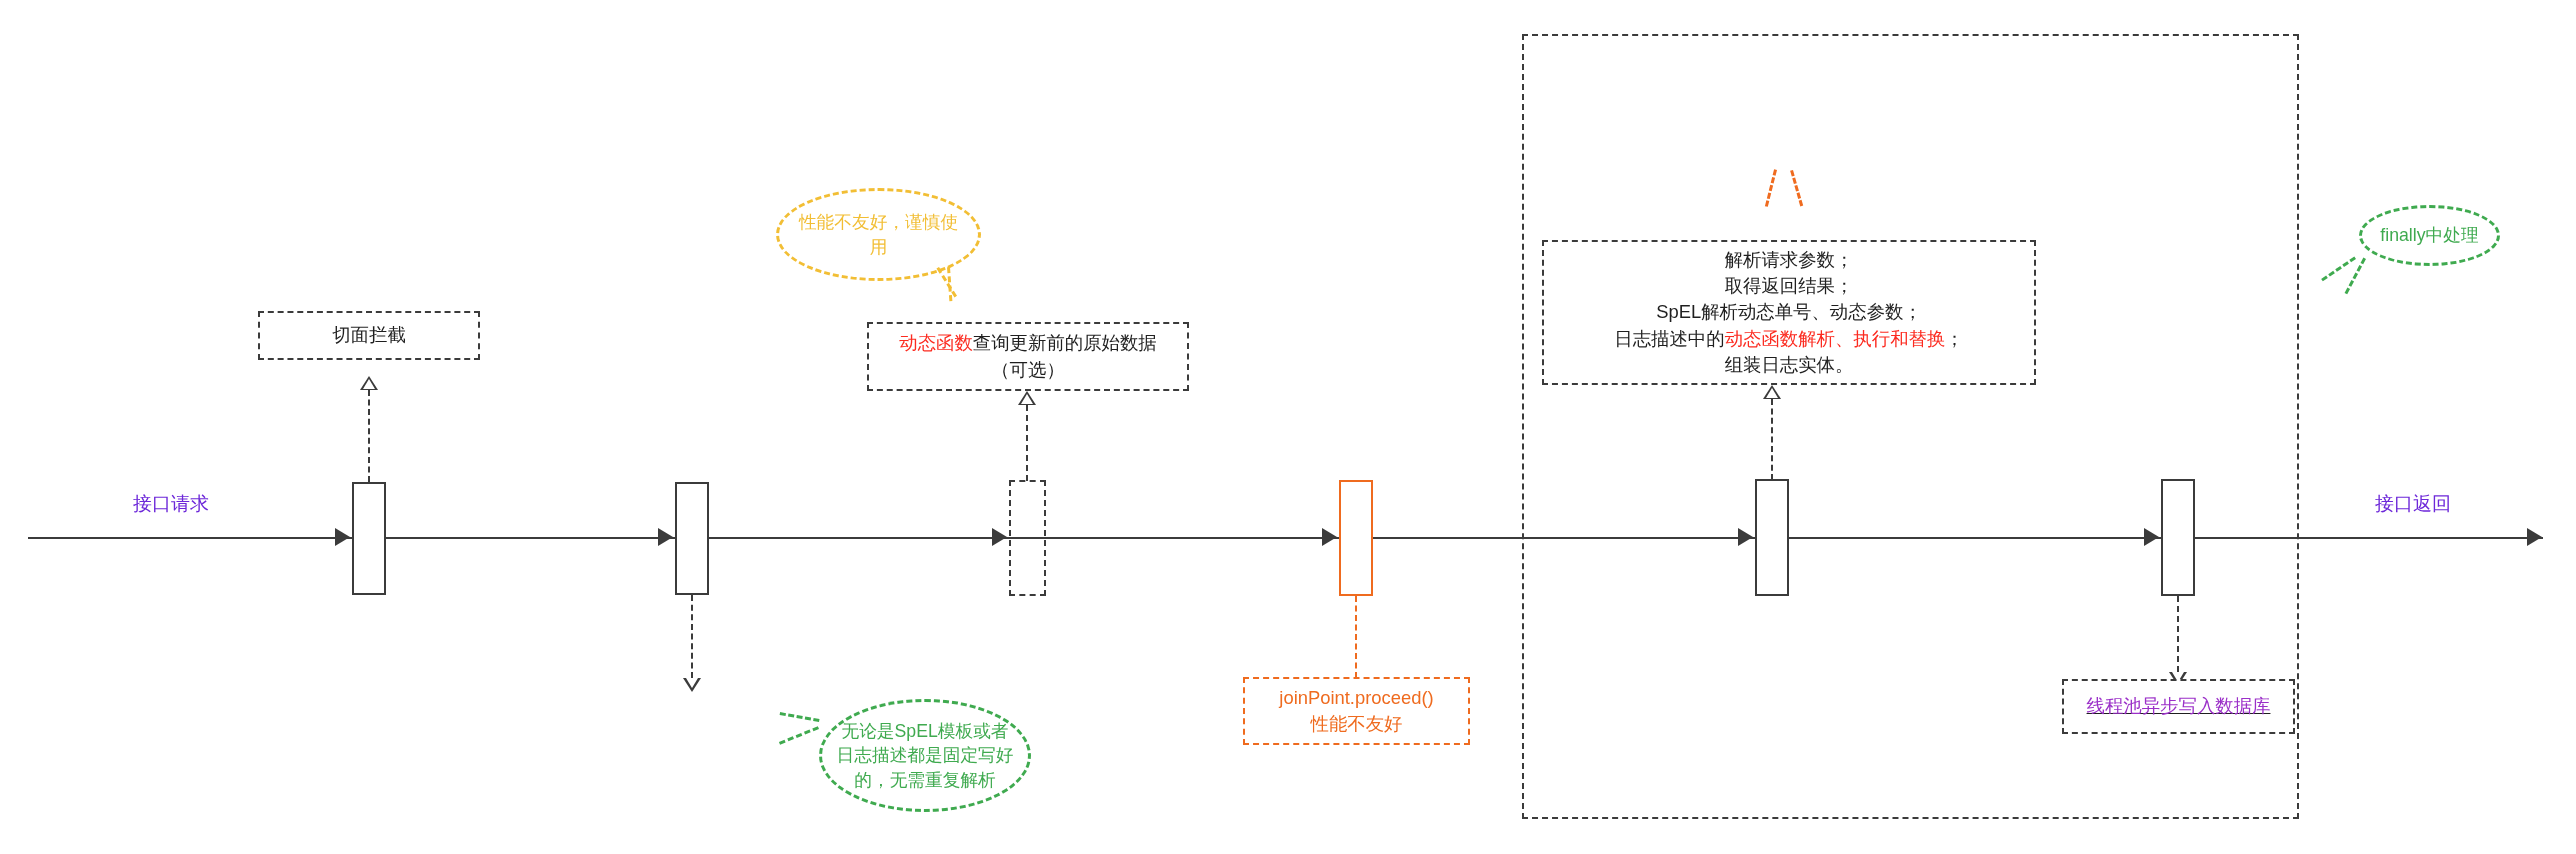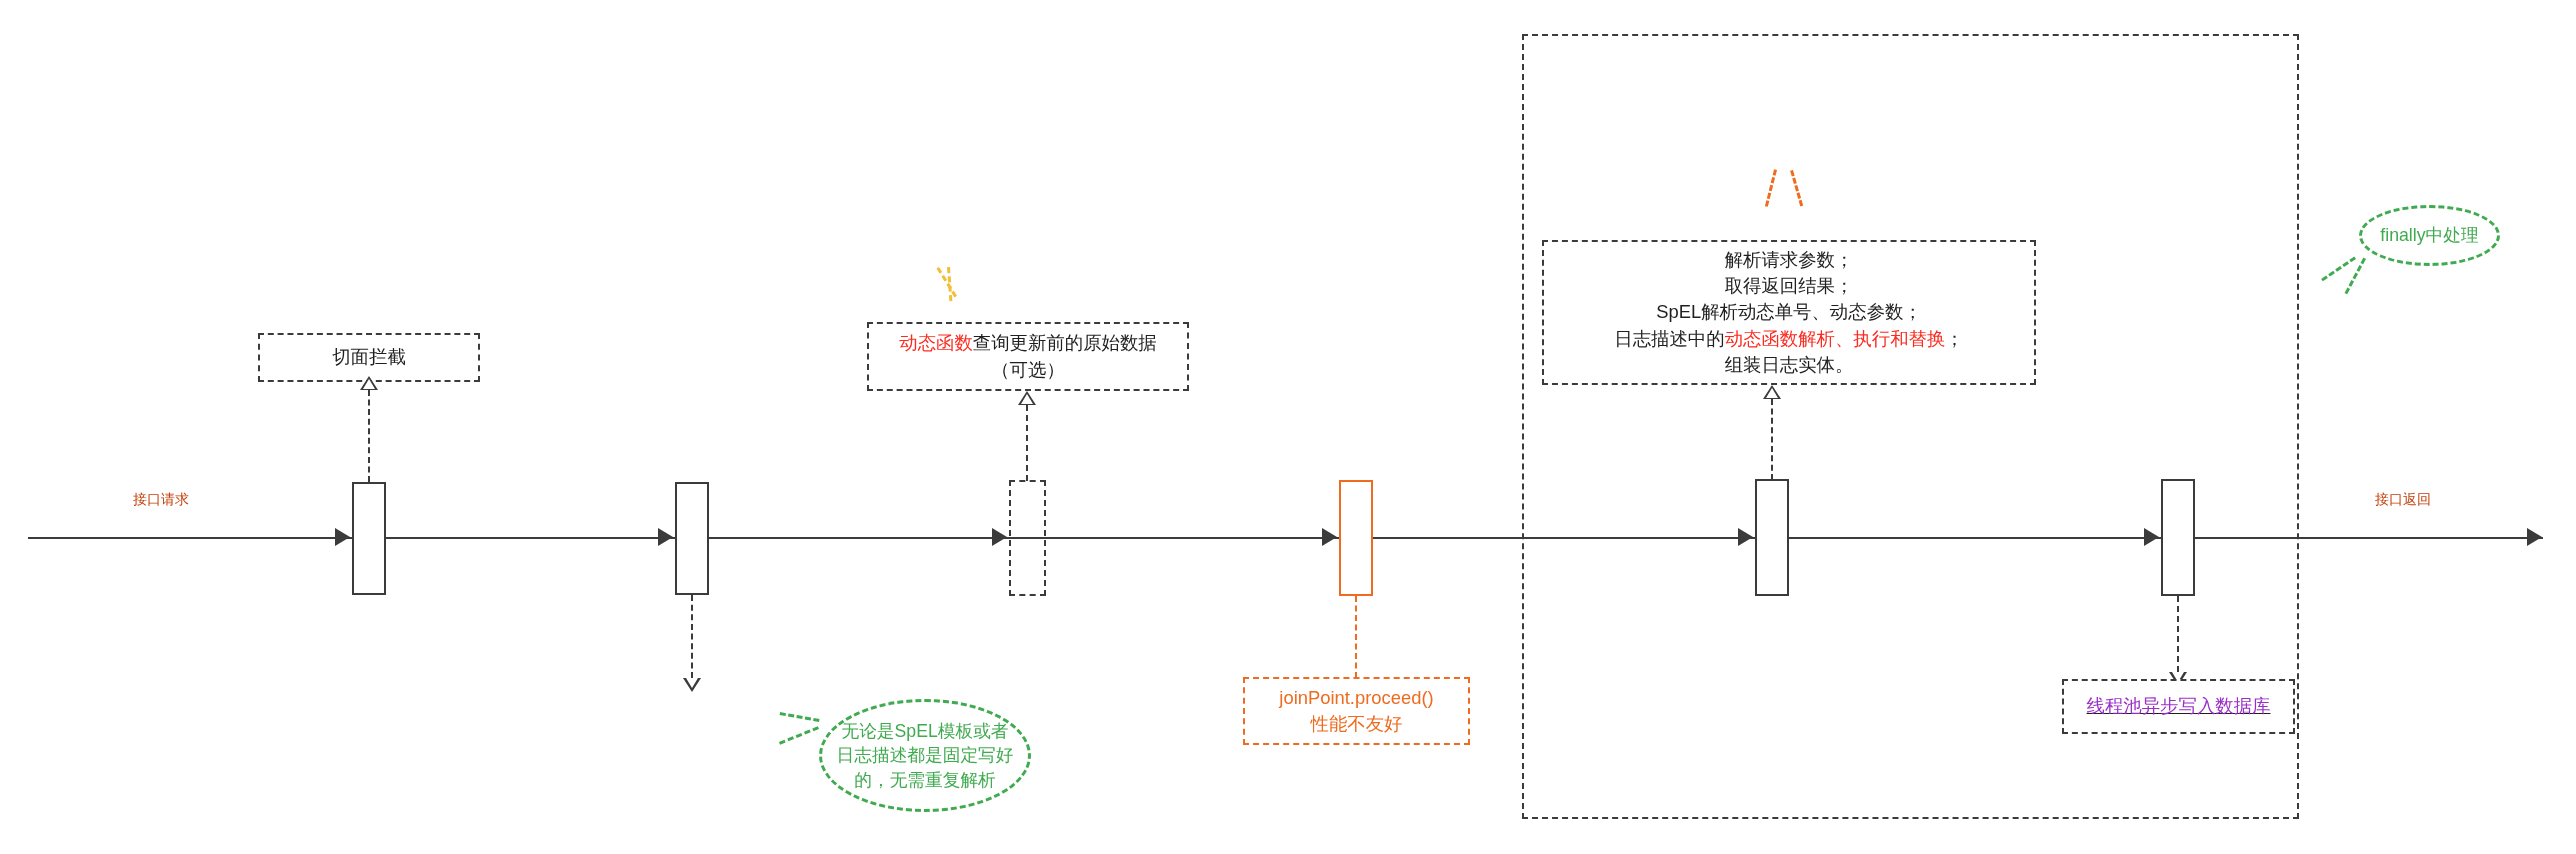--- a/index.html
+++ b/index.html
@@ -134,22 +134,22 @@
   .container-box{
     position:absolute;
     box-sizing:border-box;
     border:2.1px dashed #3b3b3b;
     background:transparent;
   }
 
   
   .edge-label{
     position:absolute;
-    font-size:14px;
-    color:#c2410c;
+    font-size:19px;
+    color:#6d28d9;
     white-space:nowrap;
   }
 
   
   .arrowhead{
     position:absolute;
     width:0;height:0;
     border-top:9.2px solid transparent;
     border-bottom:9.2px solid transparent;
     border-left:15.5px solid #3b3b3b;
@@ -175,21 +175,21 @@
   <div class="actbar solid" style="left:352px;top:482px;width:34px;height:113px;"></div>
   <div class="actbar solid" style="left:675px;top:482px;width:34px;height:113px;"></div>
   <div class="actbar dashed" style="left:1009px;top:480px;width:37px;height:116px;"></div>
   <div class="actbar orange" style="left:1339px;top:480px;width:34px;height:116px;"></div>
   <div class="actbar solid" style="left:1755px;top:479px;width:34px;height:117px;"></div>
   <div class="actbar solid" style="left:2161px;top:479px;width:34px;height:117px;"></div>
 
   <div class="edge-label" style="left:133px;top:491px;">接口请求</div>
   <div class="edge-label" style="left:2375px;top:491px;">接口返回</div>
 
-  <div class="note" style="left:258px;top:333px;width:222px;height:49px;">
+  <div class="note" style="left:258px;top:311px;width:222px;height:49px;">
     <span>切面拦截</span>
   </div>
   <div class="conn" style="left:352px;top:376px;width:34px;height:106px;">
     <div class="stem" style="height:92px;top:14px;"></div>
     <div class="tri tri-up" style="top:0;"></div>
   </div>
 
   <div class="conn" style="left:675px;top:595px;width:34px;height:97px;">
     <div class="stem" style="height:83px;top:0;"></div>
     <div class="tri tri-down" style="top:83px;"></div>
@@ -232,20 +232,26 @@
   </div>
 
   <div class="conn" style="left:2161px;top:596px;width:34px;height:90px;">
     <div class="stem" style="height:76px;top:0;"></div>
     <div class="tri tri-down" style="top:76px;"></div>
   </div>
   <div class="note" style="left:2062px;top:679px;width:233px;height:55px;text-decoration:underline;">
     <span class="purple">线程池异步写入数据库</span>
   </div>
 
+  <div class="bubble amber" style="left:776px;top:188px;width:205px;height:93px;">
+    <span>
+      <span>性能不友好，谨慎使</span><br>
+      <span>用</span>
+    </span>
+  </div>
   <div class="tail amber" style="left:939px;top:267px;">
     <i style="transform:rotate(58deg);"></i>
     <i style="transform:rotate(86deg);left:11.3px;"></i>
   </div>
 
   <div class="tail orange" style="left:1777px;top:170px;">
     <i style="transform:rotate(104deg);width:38px;"></i>
     <i style="transform:rotate(74deg);width:37px;left:15.5px;"></i>
   </div>
 

